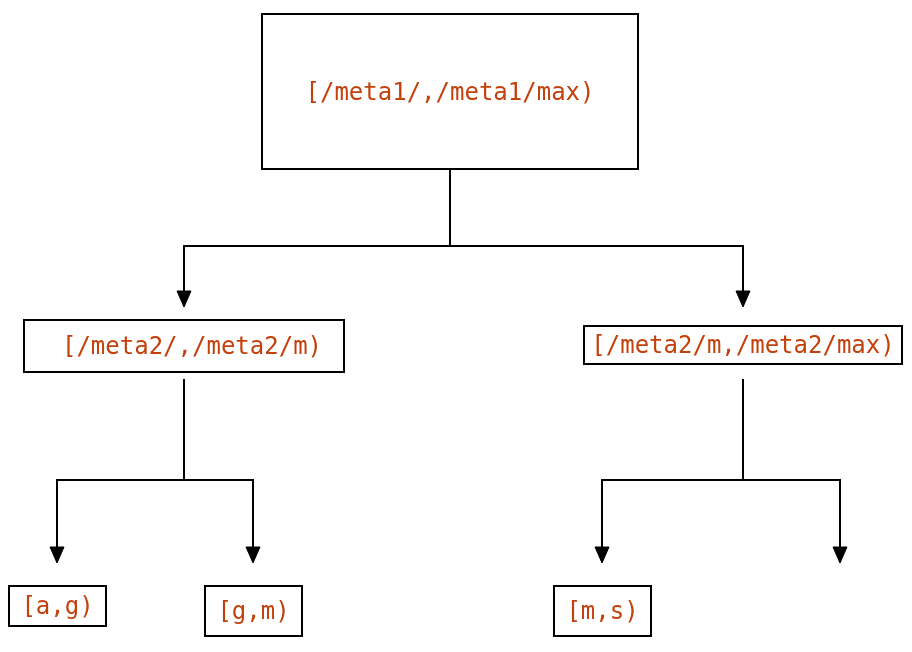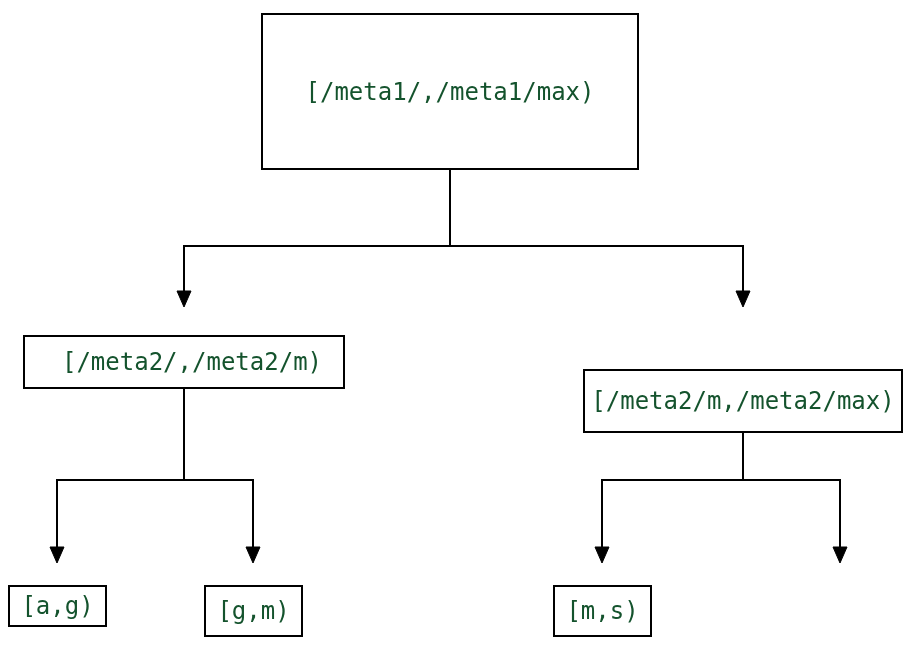--- a/index.html
+++ b/index.html
@@ -31,31 +31,31 @@
   .arrowhead {
     fill: #000000;
     stroke: #000000;
     stroke-width: 1;
   }
   .node {
     position: absolute;
     box-sizing: border-box;
     border: 2px solid #000000;
     background: #ffffff;
-    color: #14532d;
+    color: #c2410c;
     display: flex;
     align-items: center;
     justify-content: center;
     font-size: 24px;
     line-height: 1;
     white-space: nowrap;
   }
   .node-root      { left: 261px; top: 13px;  width: 378px; height: 157px; }
-  .node-l2-left   { left: 23px;  top: 335px; width: 322px; height: 54px; padding-left: 16px; }
-  .node-l2-right  { left: 583px; top: 325px; width: 320px; height: 64px; margin-top: 44px; }
+  .node-l2-left   { left: 23px;  top: 319px; width: 322px; height: 54px; padding-left: 16px; }
+  .node-l2-right  { left: 583px; top: 325px; width: 320px; height: 40px; }
   .node-leaf-ag   { left: 8px;   top: 585px; width: 99px;  height: 42px; }
   .node-leaf-gm   { left: 204px; top: 585px; width: 99px;  height: 52px; }
   .node-leaf-ms   { left: 553px; top: 585px; width: 99px;  height: 52px; align-items: center; }
   .node-leaf-smax { left: 777px; top: 585px; width: 126px; height: 52px; }
 </style>
 </head>
 <body>
 
 <div class="canvas">
 

